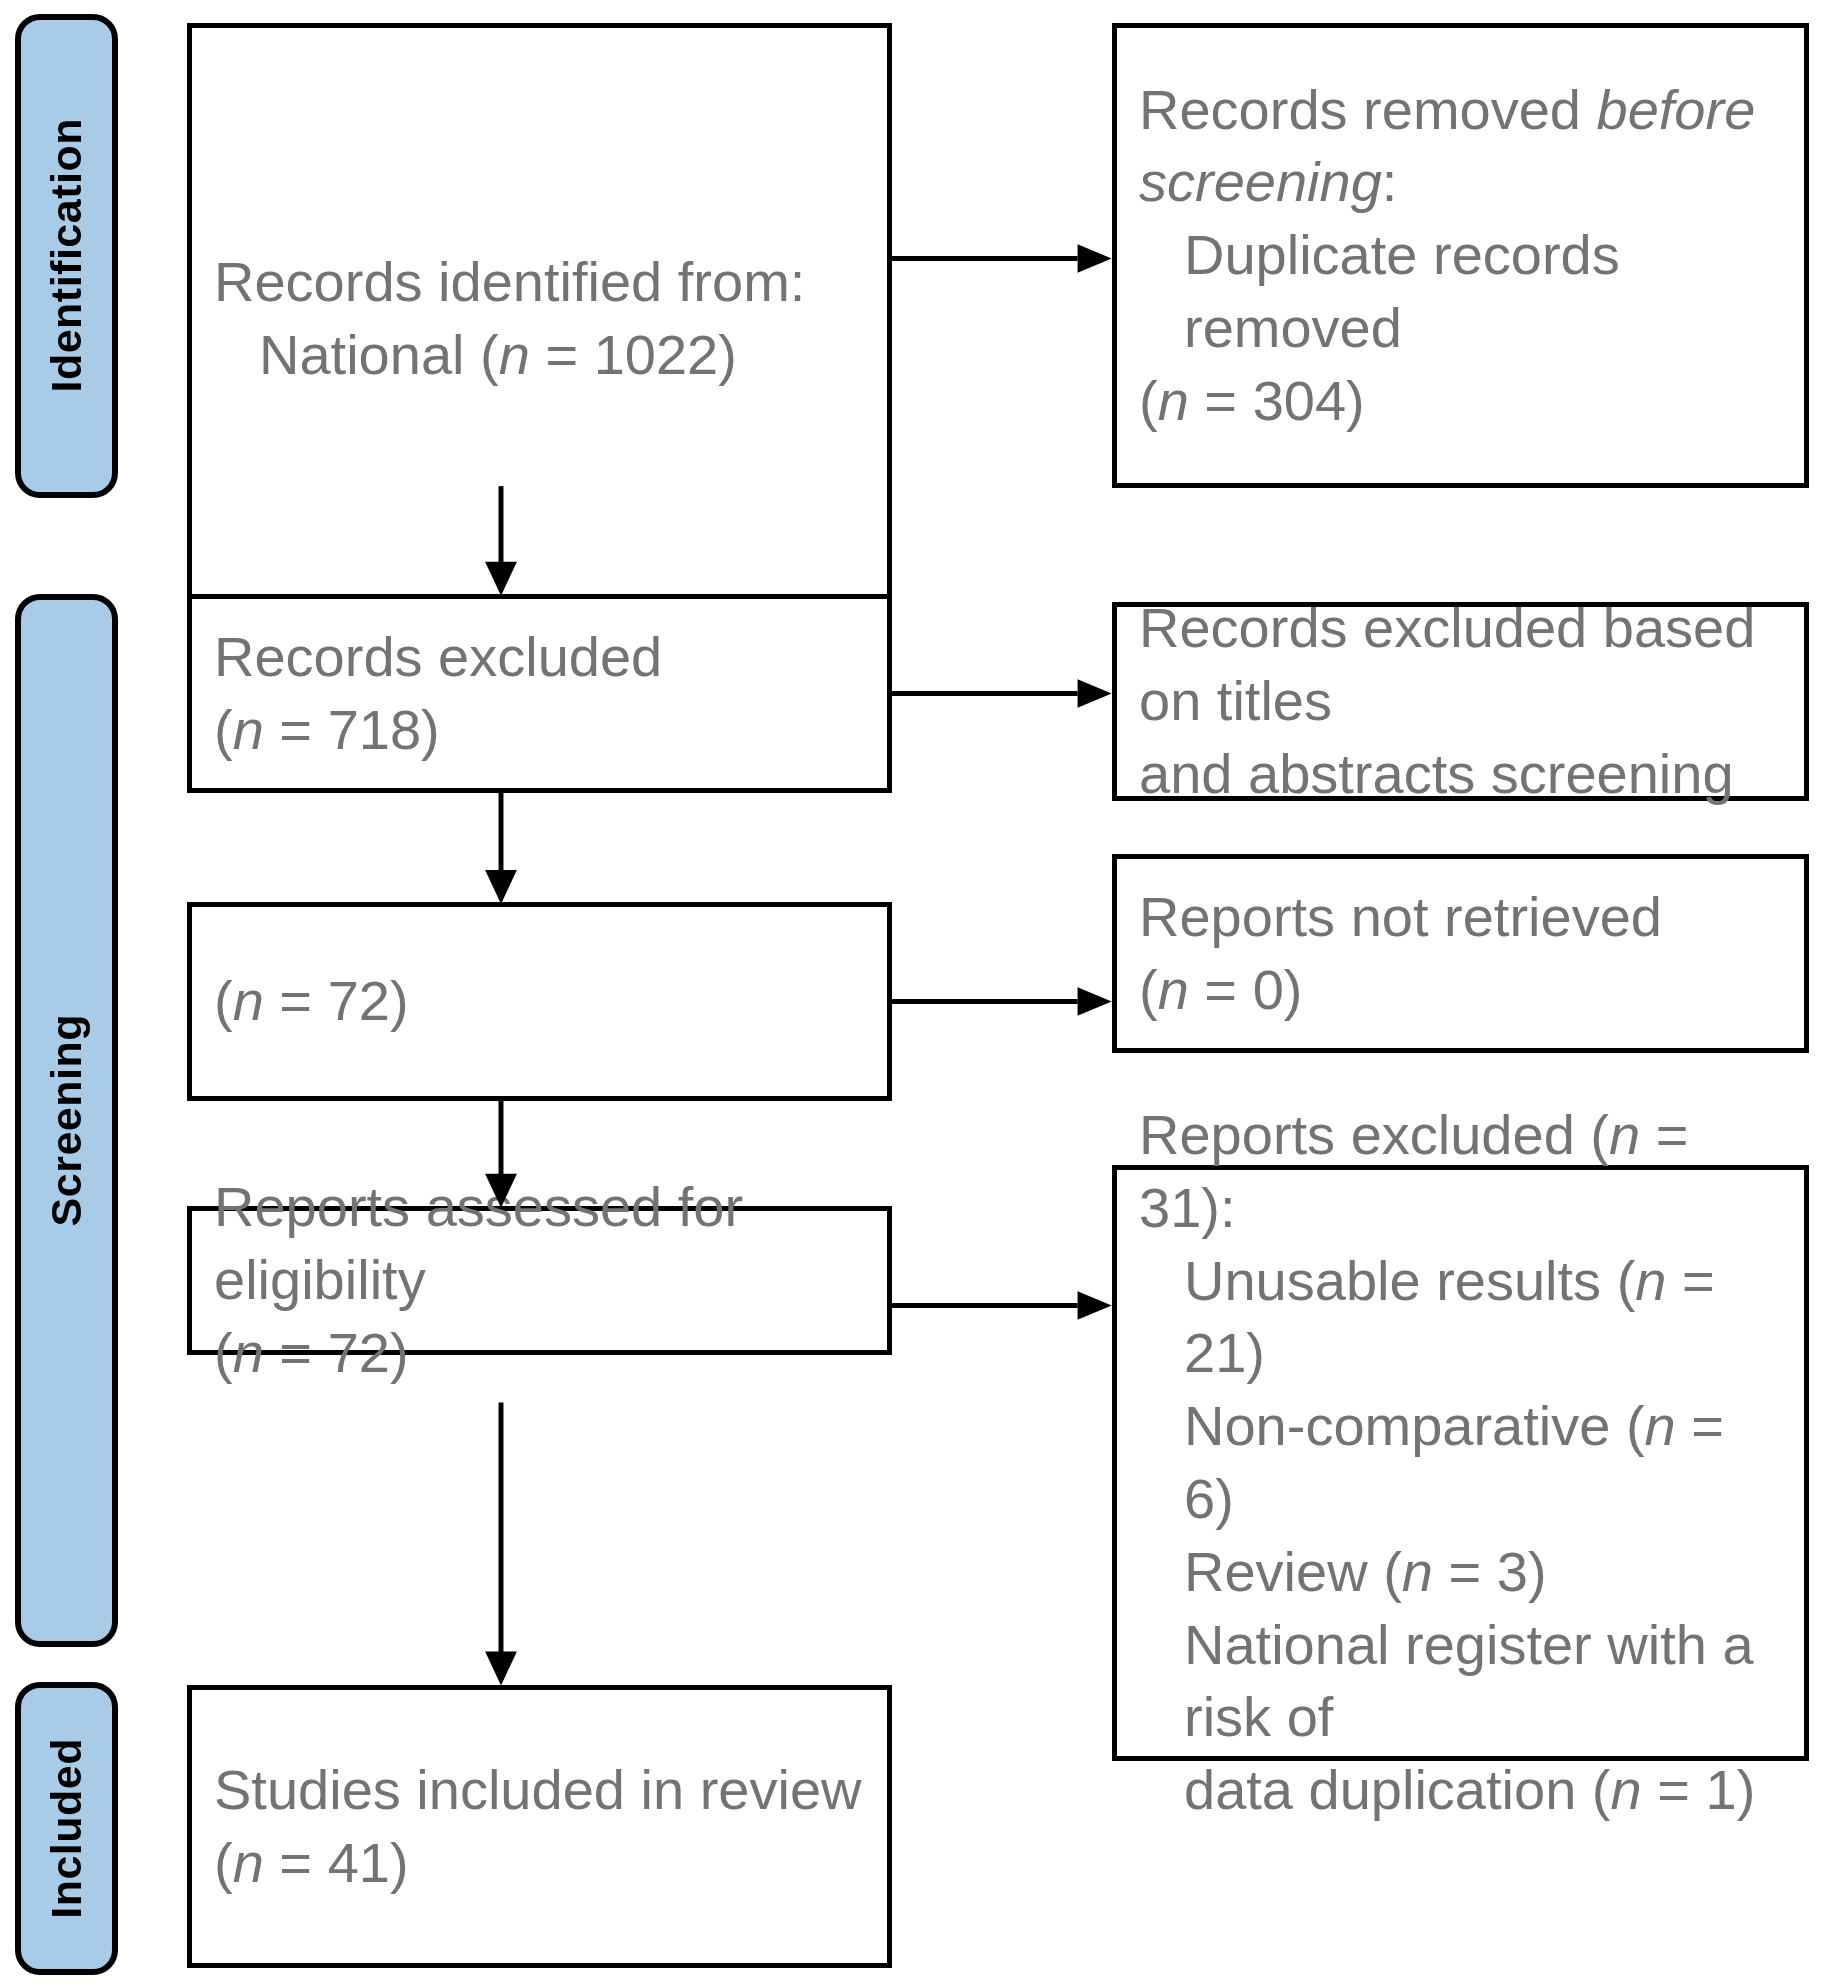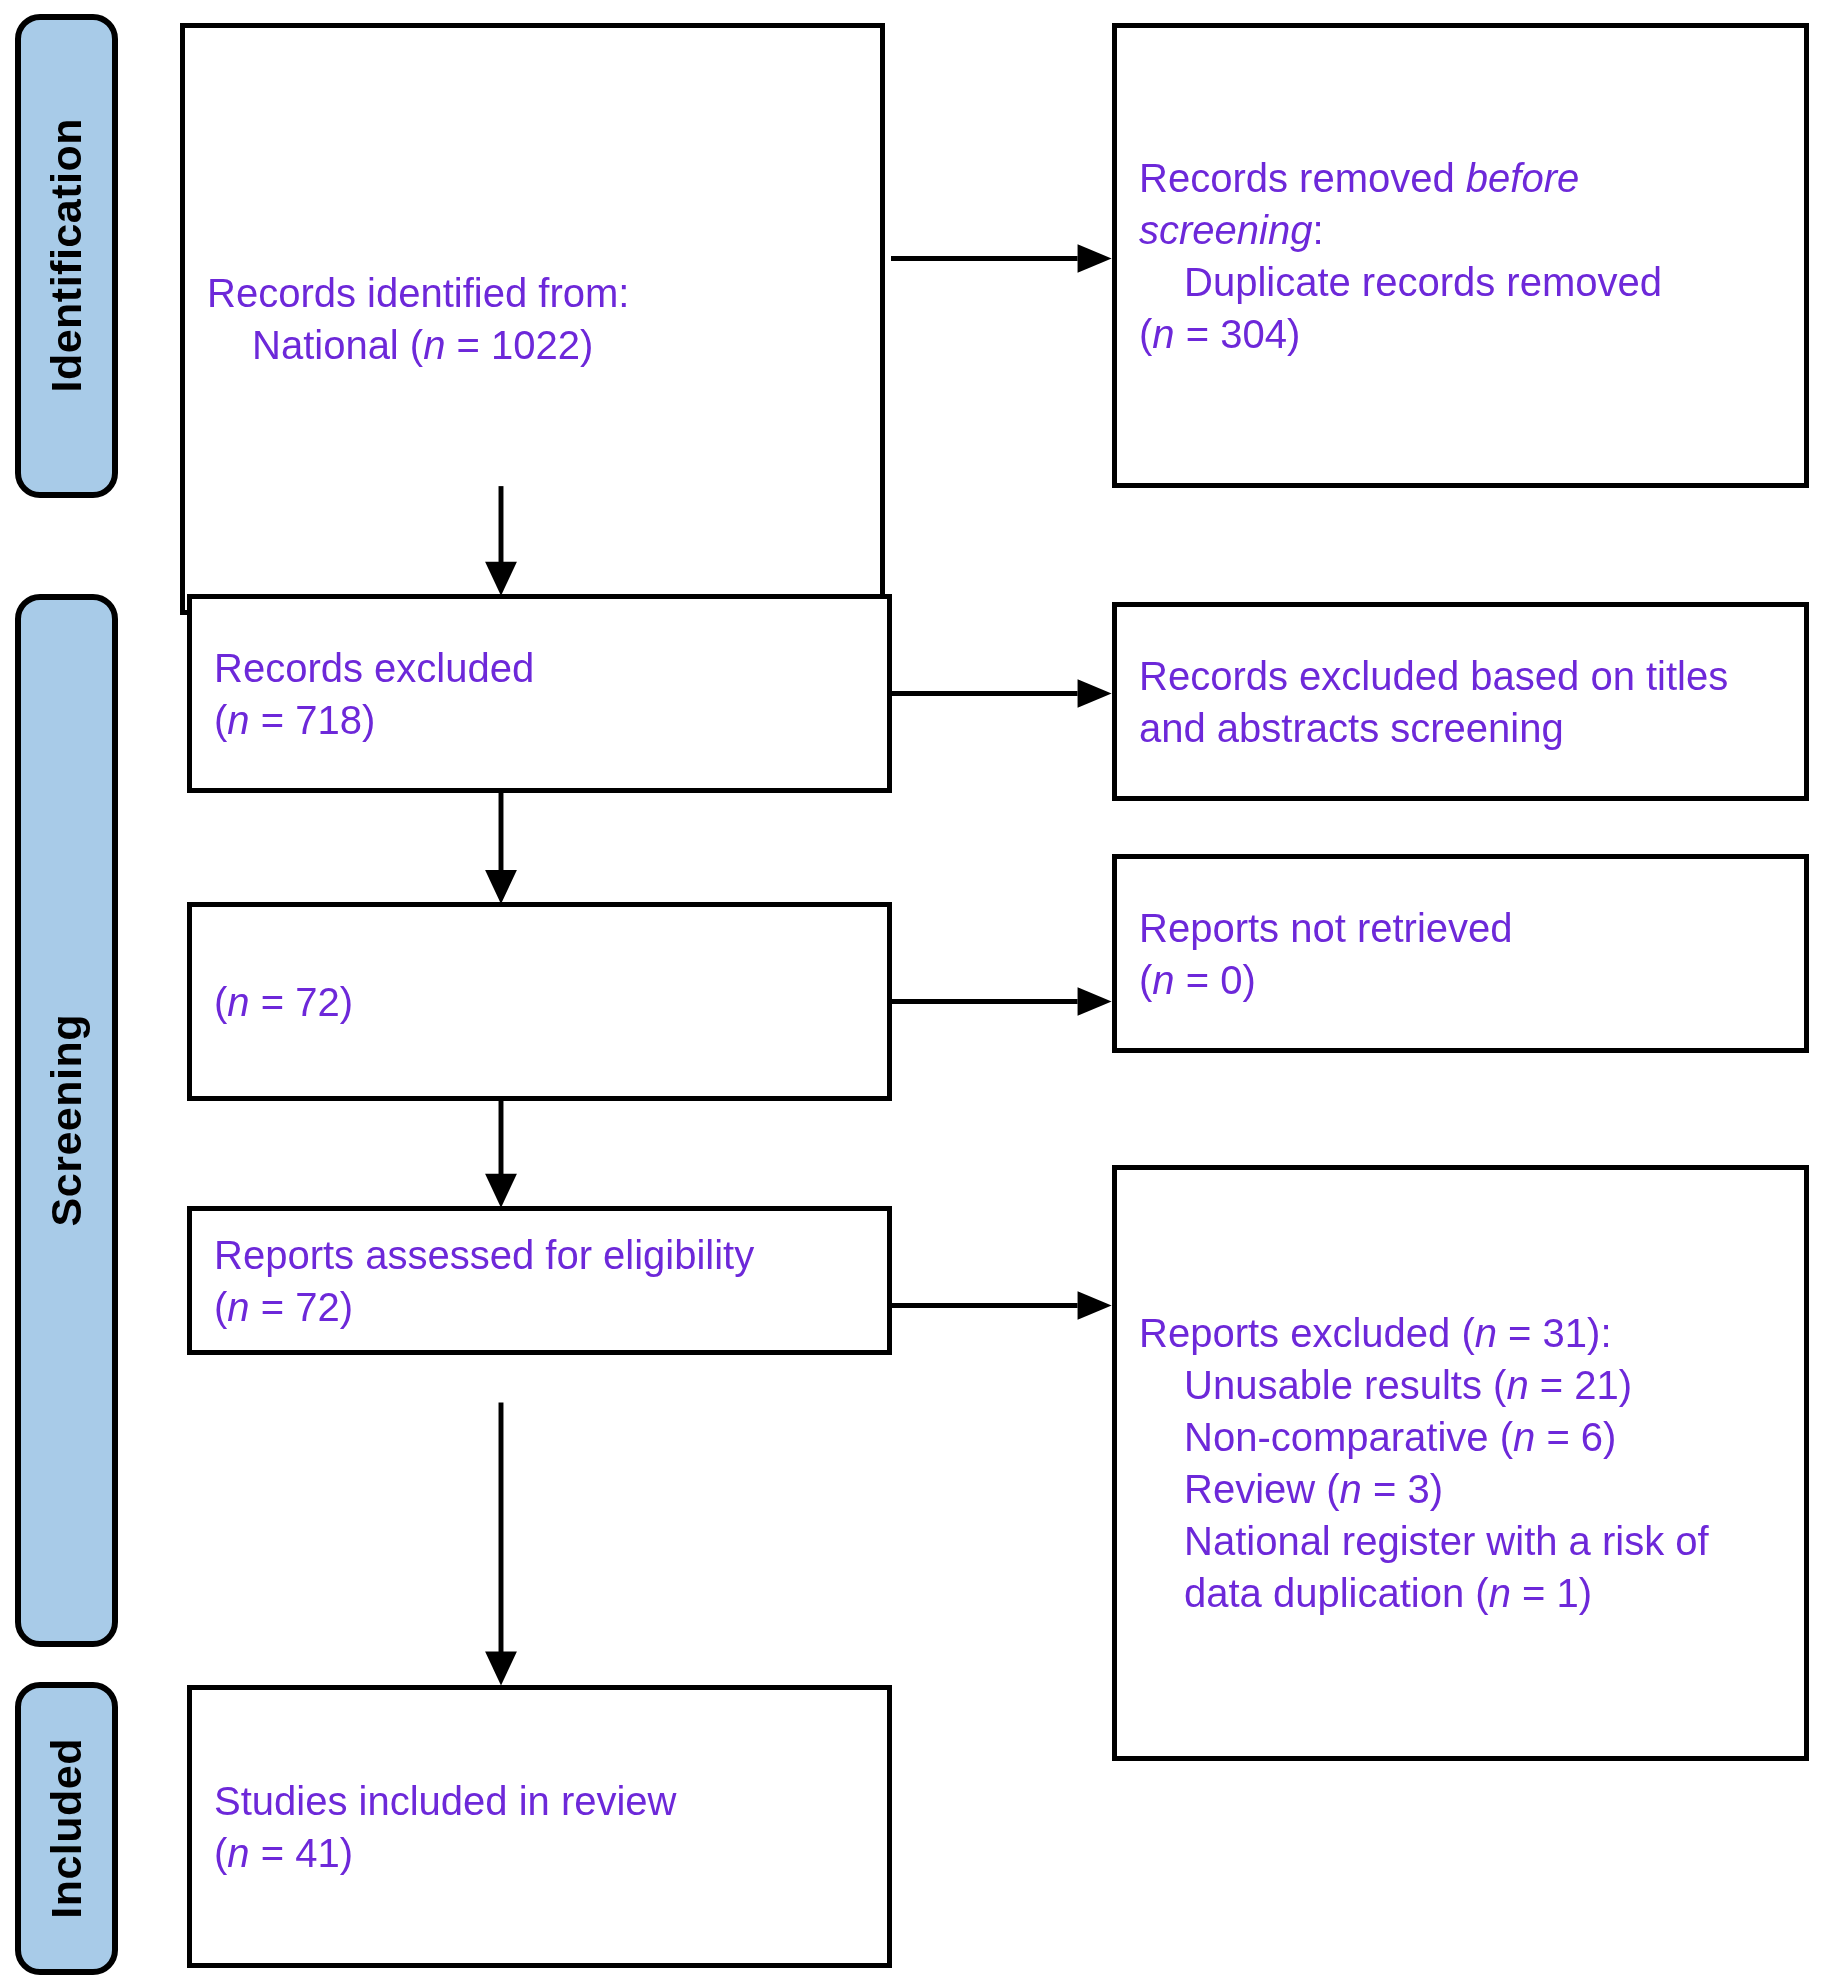--- a/index.html
+++ b/index.html
@@ -44,23 +44,23 @@
     position: absolute;
     box-sizing: border-box;
     background: #ffffff;
     border: 5px solid #000000;
     display: flex;
     align-items: center;
   }
   .flow-box .box-text {
     width: 100%;
     padding: 0 22px;
-    font-size: 40px;
+    font-size: 56px;
     line-height: 1.30;
-    color: #6d28d9;
+    color: #737373;
   }
   .flow-box .box-text .indent1 { padding-left: 45px; }
   .flow-box .box-text i { font-style: italic; }
 
   
   .conn {
     position: absolute;
   }
   .conn svg { display: block; overflow: visible; }
 </style>
@@ -74,21 +74,21 @@
   </div>
 
   <div class="stage-pill" style="left:15.4px; top:594px; width:103px; height:1053px;">
     <span class="stage-label">Screening</span>
   </div>
 
   <div class="stage-pill" style="left:15.4px; top:1682px; width:103px; height:293px;">
     <span class="stage-label">Included</span>
   </div>
 
-  <div class="flow-box" style="left:180px; top:23px; width:705px; height:592px;">
+  <div class="flow-box" style="left:187px; top:23px; width:705px; height:592px;">
     <div class="box-text">
       <div>Records identified from:</div>
       <div class="indent1"><span>National (</span><i>n</i><span> = 1022)</span></div>
     </div>
   </div>
 
   <div class="flow-box" style="left:1112px; top:23px; width:697px; height:465px;">
     <div class="box-text">
       <div><span>Records removed </span><i>before</i></div>
       <div><i>screening</i><span>:</span></div>

